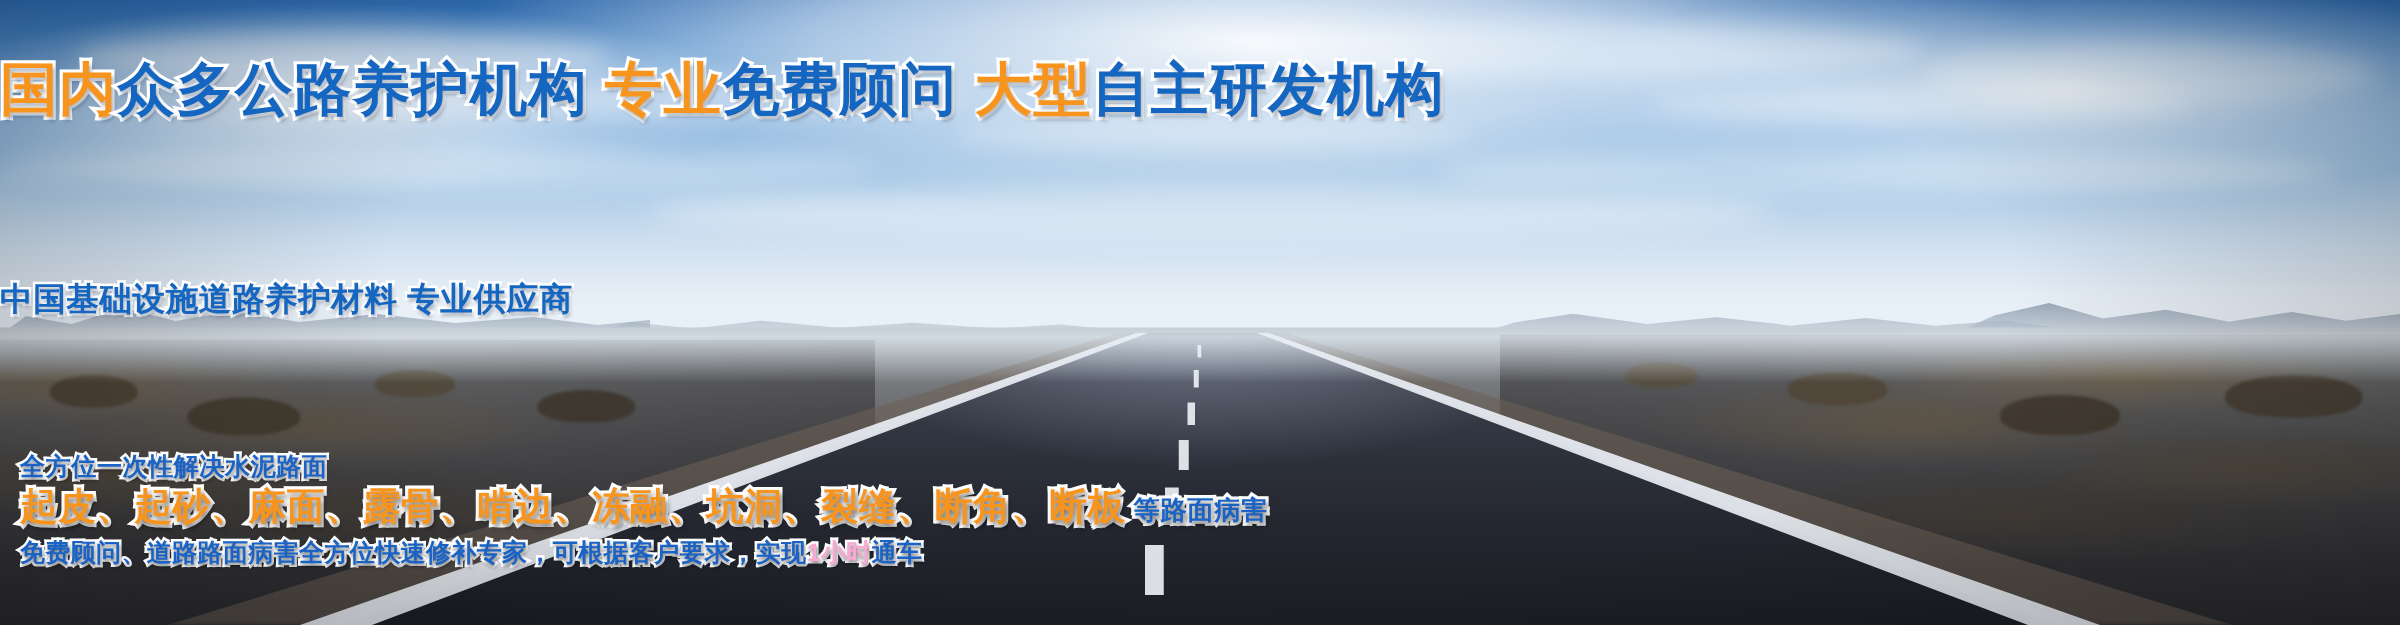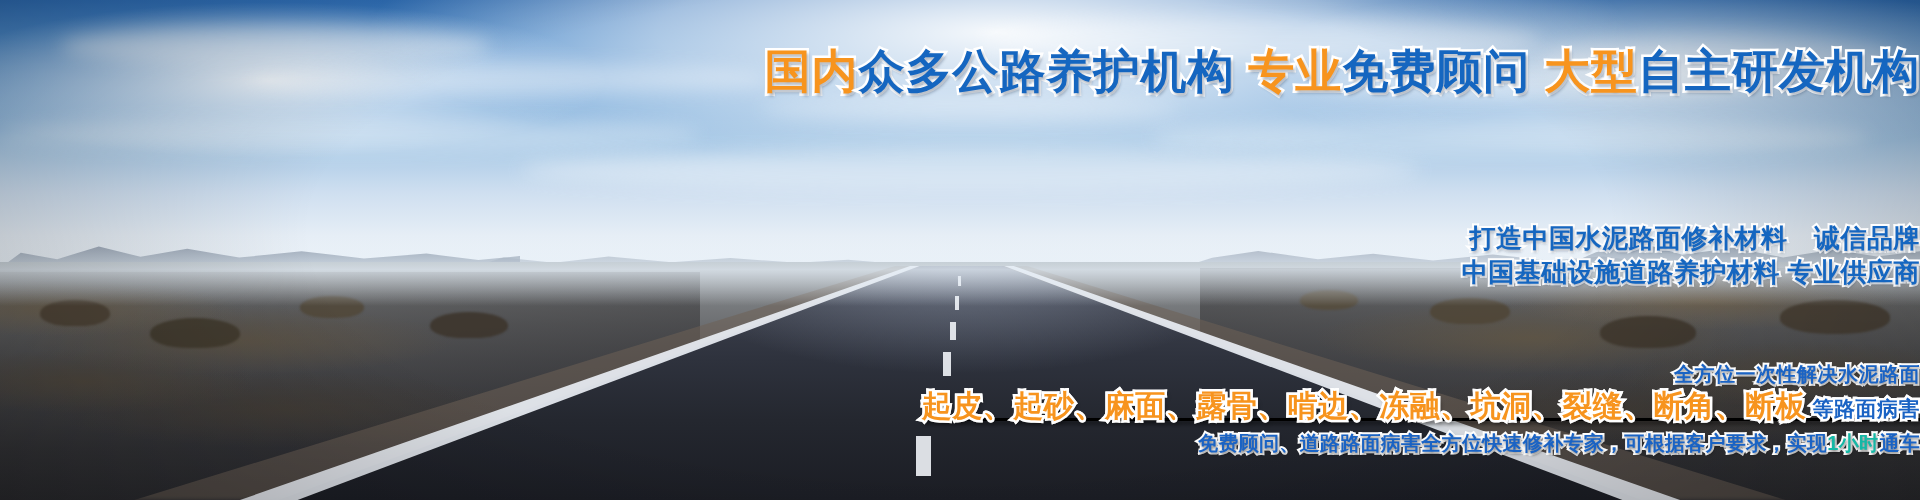--- a/index.html
+++ b/index.html
@@ -102,21 +102,21 @@
   .haze{
     position:absolute;left:0;top:236px;width:1920px;height:70px;
     background:linear-gradient(rgba(235,242,249,0) 0%, rgba(230,239,248,.75) 48%, rgba(210,224,238,0) 100%);
   }
   .vignette{
     position:absolute;inset:0;
     background:radial-gradient(ellipse 1250px 470px at 50% 46%, rgba(0,0,0,0) 52%, rgba(0,0,0,.30) 100%);
   }
 
   
-  .overlay{position:absolute;inset:0;text-align:right;}
+  .overlay{position:absolute;inset:0;text-align:left;}
 
   .headline{
     position:absolute;left:0;right:0;top:44px;
     font-size:46px;line-height:55px;font-weight:bold;letter-spacing:1px;
     white-space:nowrap;
   }
   .headline .l2{display:block;margin-top:3px;}
   .hl-or{color:#F7941E;}
   .hl-bl{color:#1566C0;}
   .headline span{
@@ -141,32 +141,32 @@
     position:absolute;left:16px;right:0;top:362px;white-space:nowrap;
   }
   .bb-line1{
     font-size:20px;line-height:24px;font-weight:bold;color:#1A63C4;letter-spacing:.5px;
   }
   .bb-line1 span{
     -webkit-text-stroke:4px #ffffff;paint-order:stroke fill;
     text-shadow:1px 2px 3px rgba(0,0,0,.45);
   }
   .bb-line2{
-    font-size:30px;line-height:38px;font-weight:bold;letter-spacing:.5px;margin-top:1px;text-decoration:underline;
+    font-size:30px;line-height:38px;font-weight:bold;letter-spacing:.5px;margin-top:1px;
   }
   .bb-line2 .dz{color:#F7941E;}
   .bb-line2 .tail{color:#1A63C4;font-size:21px;}
   .bb-line2 span{
     -webkit-text-stroke:5px #ffffff;paint-order:stroke fill;
     text-shadow:2px 3px 4px rgba(0,0,0,.55);
   }
   .bb-line3{
     font-size:20px;line-height:26px;font-weight:bold;color:#1A63C4;letter-spacing:.3px;margin-top:2px;
   }
-  .bb-line3 .hour{color:#14b8a6;}
+  .bb-line3 .hour{color:#f9a8d4;}
   .bb-line3 span{
     -webkit-text-stroke:4px #ffffff;paint-order:stroke fill;
     text-shadow:1px 2px 3px rgba(0,0,0,.50);
   }
 </style>
 </head>
 <body>
 
 <div class="banner">
 
@@ -221,23 +221,20 @@
 
   <div class="overlay">
 
     <div class="headline">
       <div class="l1">
         <span class="hl-or">国内</span><span class="hl-bl">众多公路养护机构</span><span class="hl-bl">  </span><span class="hl-or">专业</span><span class="hl-bl">免费顾问</span><span class="hl-bl">  </span><span class="hl-or">大型</span><span class="hl-bl">自主研发机构</span>
       </div>
     </div>
 
     <div class="subtitle">
-      <div class="s1">
-        <span>打造中国水泥路面修补材料　诚信品牌</span>
-      </div>
       <div class="s2">
         <span>中国基础设施道路养护材料 专业供应商</span>
       </div>
     </div>
 
     <div class="bottomblock">
       <div class="bb-line1">
         <span>全方位一次性解决水泥路面</span>
       </div>
       <div class="bb-line2">

